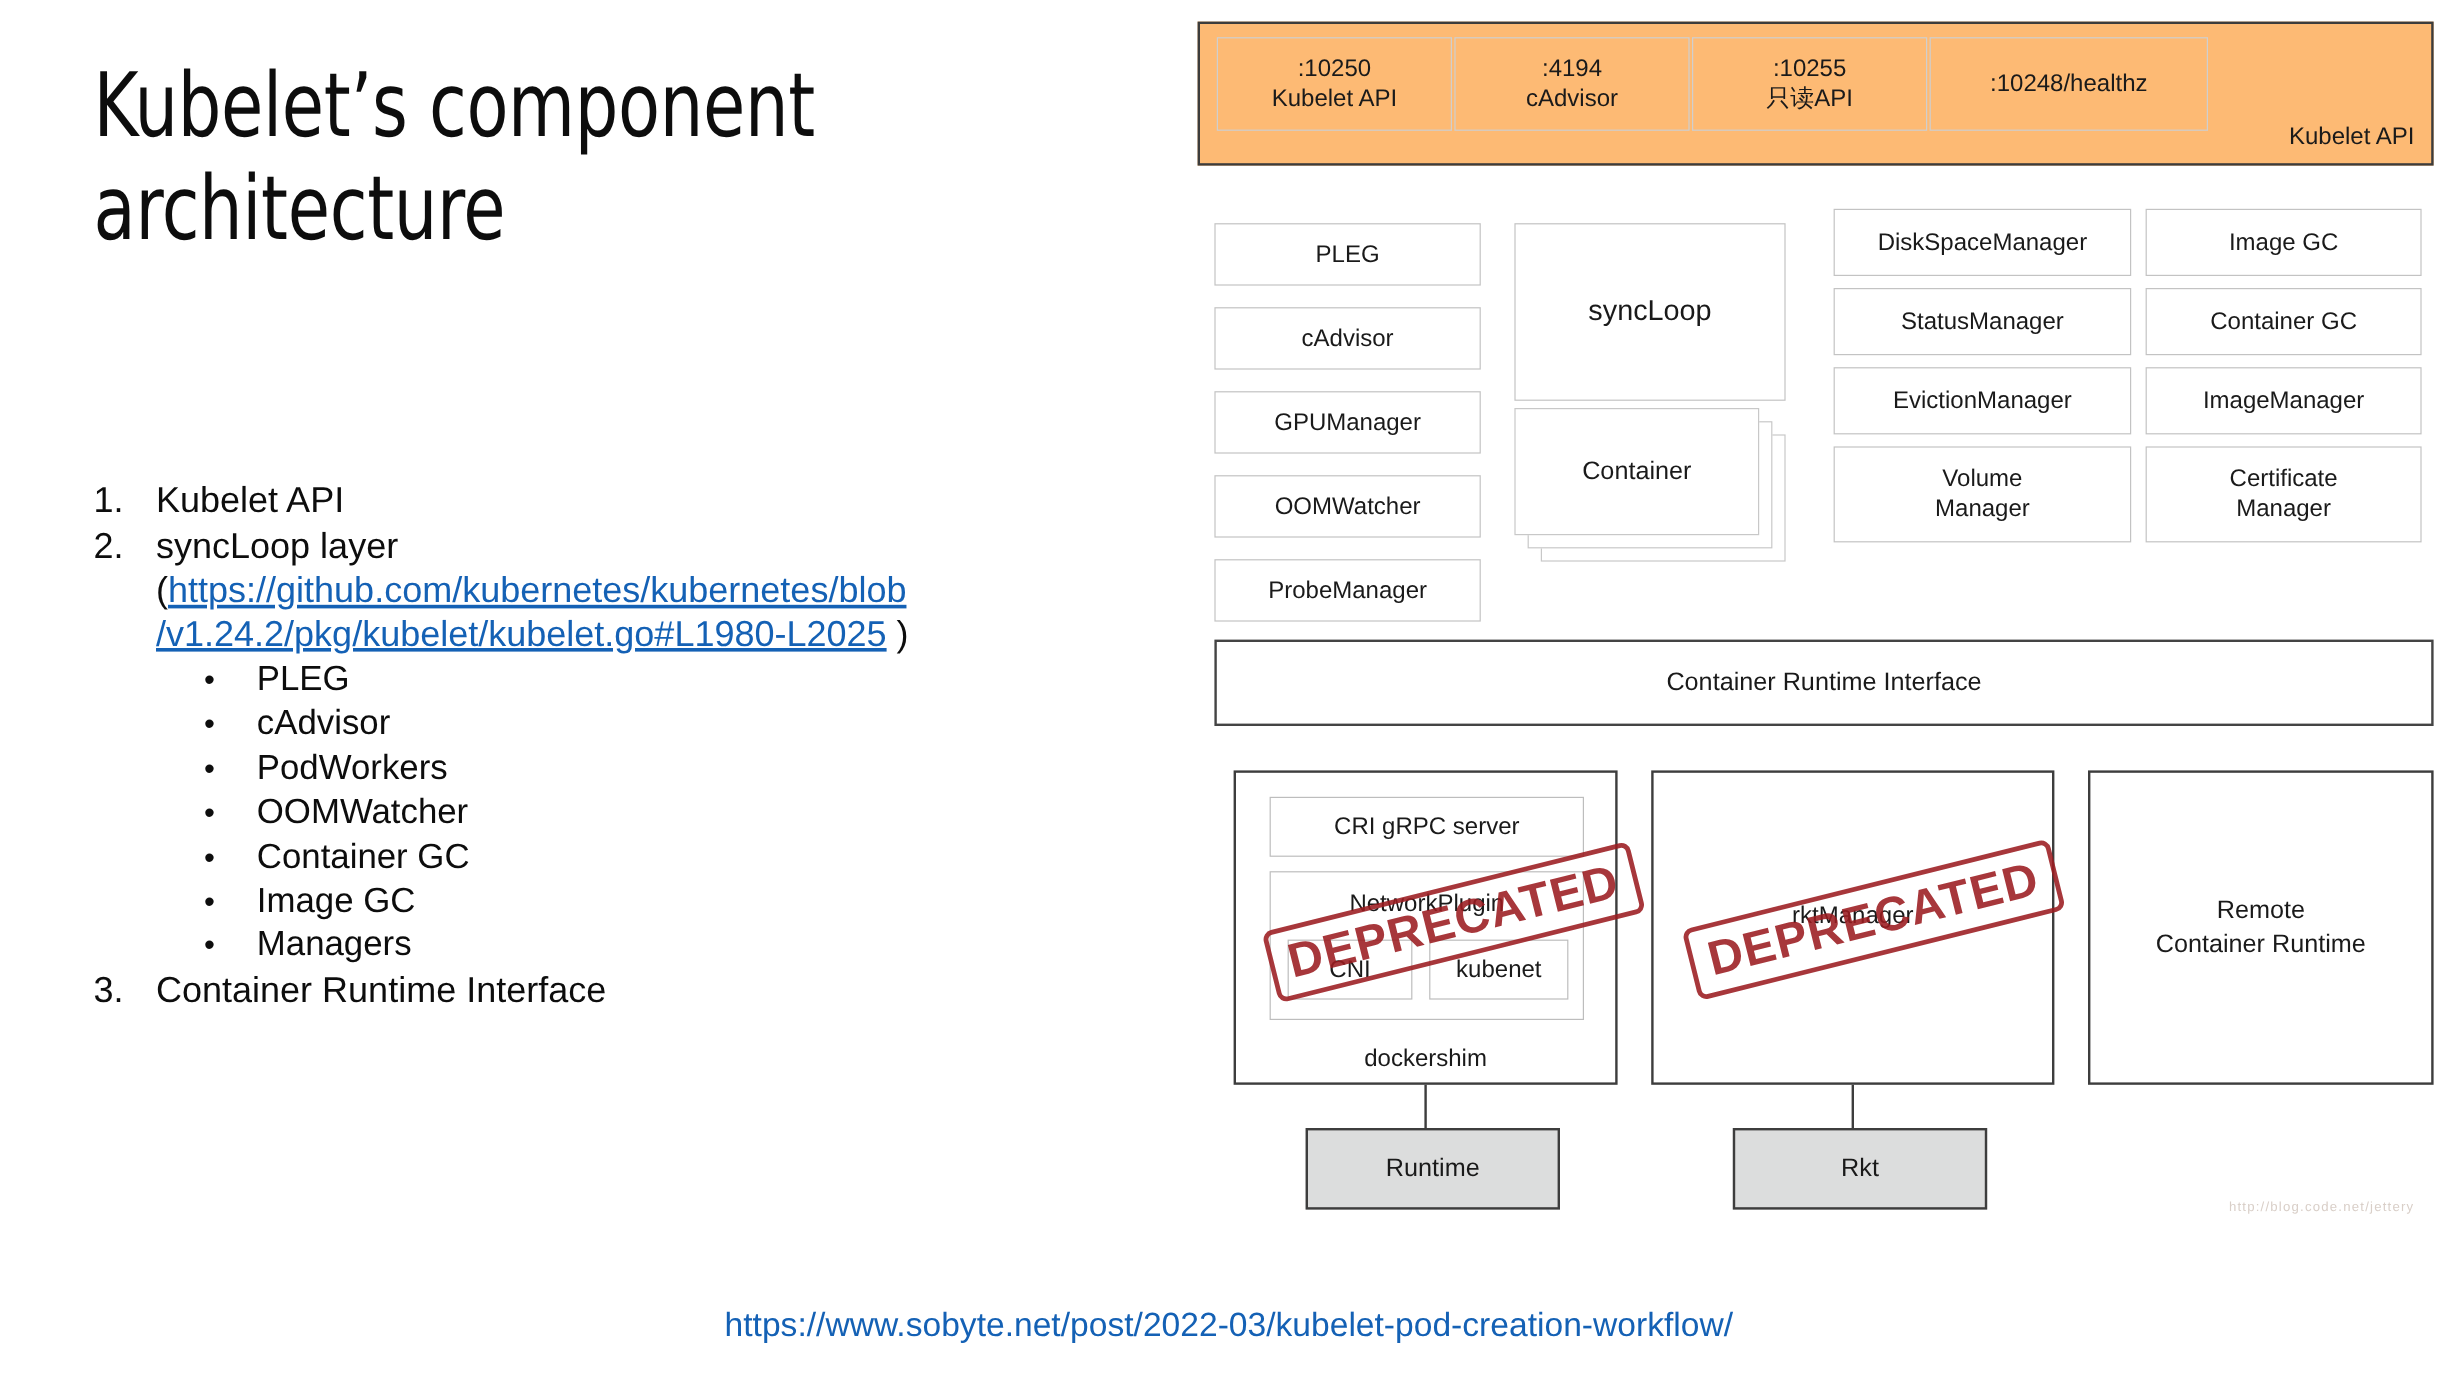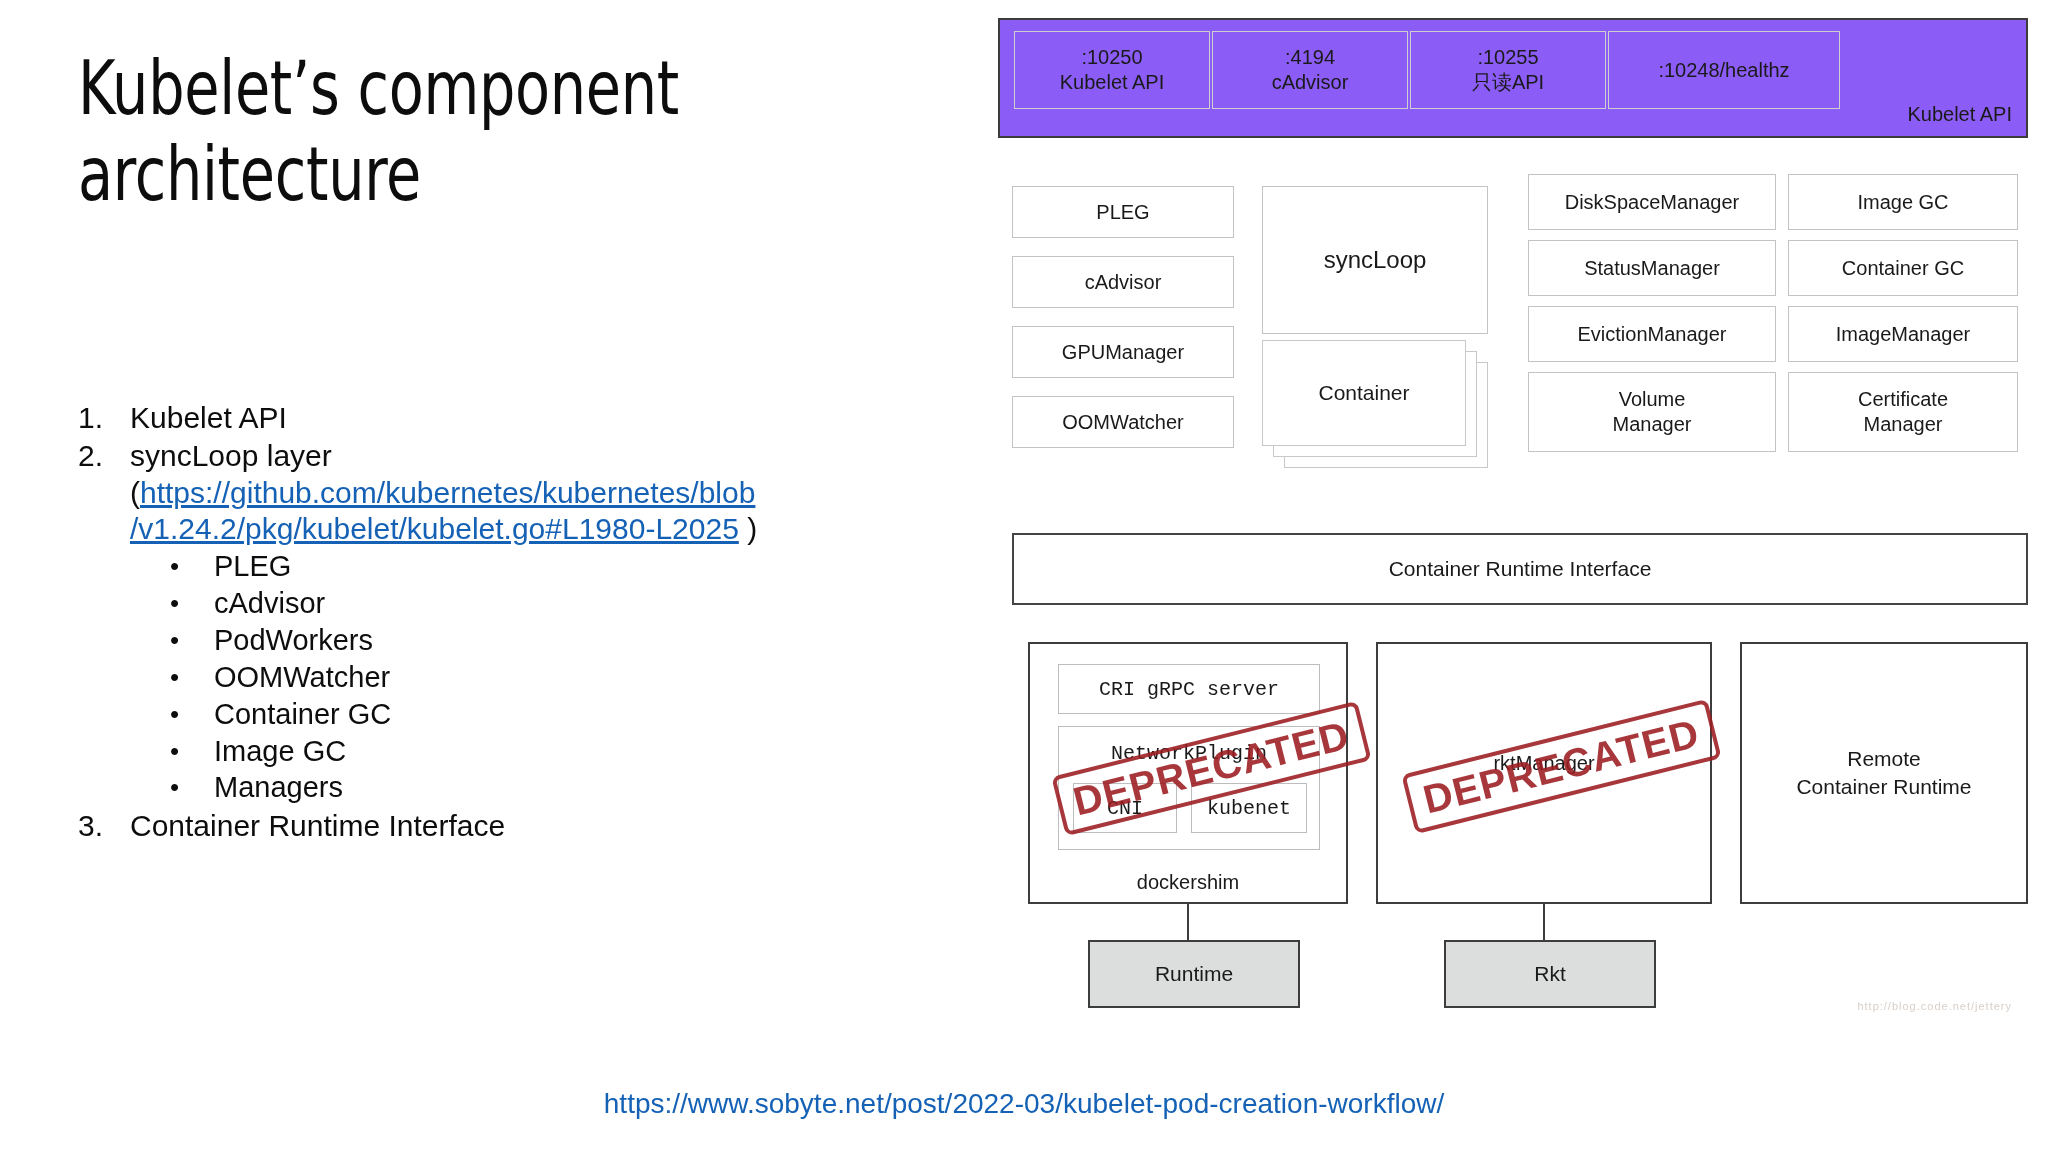--- a/index.html
+++ b/index.html
@@ -29,21 +29,21 @@
   .lvl2 .dot { width: 44px; flex: 0 0 44px; font-size: 26px; line-height: 1.38; }
   .link { color: #1461b5; text-decoration: underline; word-break: break-all; }
   .sub-lines { font-size: 30px; line-height: 1.21; }
   .paren { color: #0d0d0d; }
 
   
   .diagram { position: absolute; left: 992px; top: 18px; width: 1040px; height: 1050px; }
 
   
   .api-panel { position: absolute; left: 6px; top: 0; width: 1030px; height: 120px;
-               border: 2px solid #3c3c3c; background: #8b5cf6; }
+               border: 2px solid #3c3c3c; background: #fdba74; }
   .api-panel .cell { position: absolute; top: 11px; height: 78px; border: 1px solid #cfcfcf;
                      display: flex; flex-direction: column; align-items: center;
                      justify-content: center; font-size: 20px; color: #1a1a1a; line-height: 1.25; }
   .api-label { position: absolute; right: 14px; bottom: 10px; font-size: 20px; color: #1a1a1a; }
 
   
   .mid { position: absolute; left: 6px; top: 150px; width: 1030px; height: 340px; }
   .mbox { position: absolute; border: 1px solid #c3c3c3; background: #fff;
           display: flex; align-items: center; justify-content: center; text-align: center;
           font-size: 20px; color: #1a1a1a; line-height: 1.2; }
@@ -54,21 +54,21 @@
 
   
   .cri { position: absolute; left: 20px; top: 515px; width: 1016px; height: 72px;
          border: 2px solid #444; background: #fff; display: flex; align-items: center;
          justify-content: center; font-size: 21px; color: #1a1a1a; }
 
   
   .rt { position: absolute; top: 624px; border: 2px solid #3d3d3d; background: #fff; }
   .rt-inner { position: absolute; border: 1px solid #bdbdbd; background: #fff;
               display: flex; align-items: center; justify-content: center;
-              font-size: 20px; color: #1a1a1a; text-align: center; line-height: 1.25; font-family: Liberation Mono, monospace; }
+              font-size: 20px; color: #1a1a1a; text-align: center; line-height: 1.25; }
   .shim-label { position: absolute; bottom: 8px; width: 100%; text-align: center;
                 font-size: 20px; color: #1a1a1a; }
 
   .stamp { position: absolute; color: #9c1c20; font-weight: bold; font-size: 40px;
            letter-spacing: 1px; border: 4px solid #9c1c20; border-radius: 8px;
            padding: 4px 12px; transform: rotate(-14deg); opacity: 0.88;
            font-family: "Liberation Sans", sans-serif; white-space: nowrap; }
 
   .leg { position: absolute; width: 2px; background: #3d3d3d; }
   .engine { position: absolute; border: 2px solid #3d3d3d; background: #dcdddd;
@@ -163,20 +163,21 @@
       </div>
       <div class="api-label">Kubelet API</div>
     </div>
 
     <div class="mid">
 
       <div class="mbox" style="left:14px;top:18px;width:222px;height:52px">PLEG</div>
       <div class="mbox" style="left:14px;top:88px;width:222px;height:52px">cAdvisor</div>
       <div class="mbox" style="left:14px;top:158px;width:222px;height:52px">GPUManager</div>
       <div class="mbox" style="left:14px;top:228px;width:222px;height:52px">OOMWatcher</div>
+      <div class="mbox" style="left:14px;top:298px;width:222px;height:52px">ProbeManager</div>
 
       <div class="mbox" style="left:264px;top:18px;width:226px;height:148px;font-size:24px">syncLoop</div>
 
       <div class="podstack" style="left:264px;top:172px;width:236px;height:140px">
         <div class="layer" style="left:22px;top:22px;width:204px;height:106px"></div>
         <div class="layer" style="left:11px;top:11px;width:204px;height:106px"></div>
         <div class="layer" style="left:0;top:0;width:204px;height:106px;display:flex;align-items:center;justify-content:center;font-size:21px;color:#1a1a1a">Container</div>
       </div>
 
       <div class="mbox" style="left:530px;top:6px;width:248px;height:56px">DiskSpaceManager</div>

